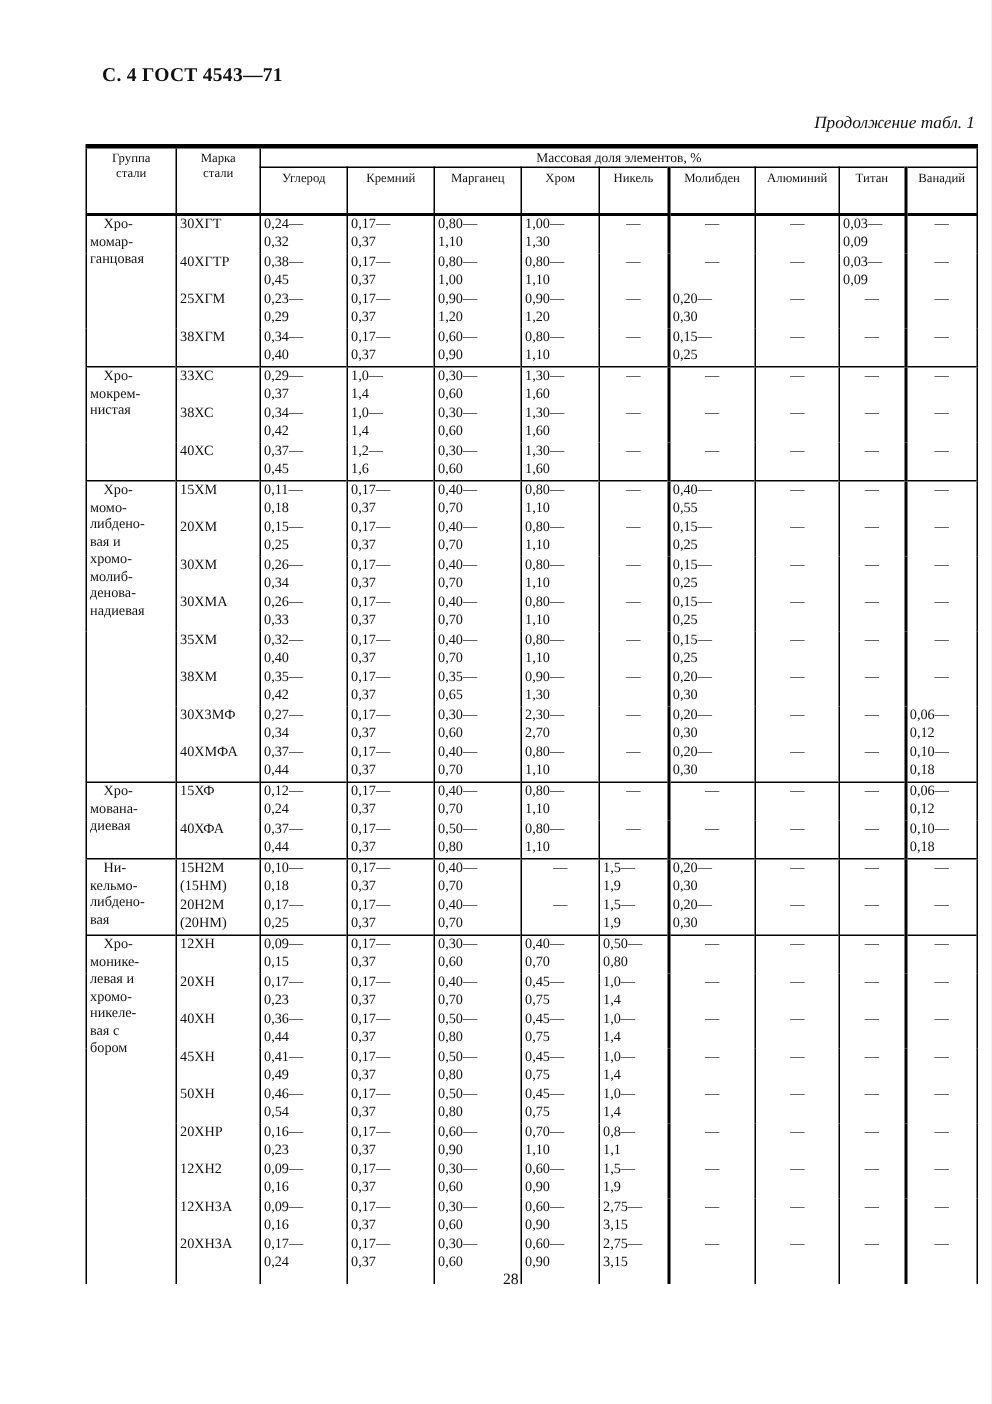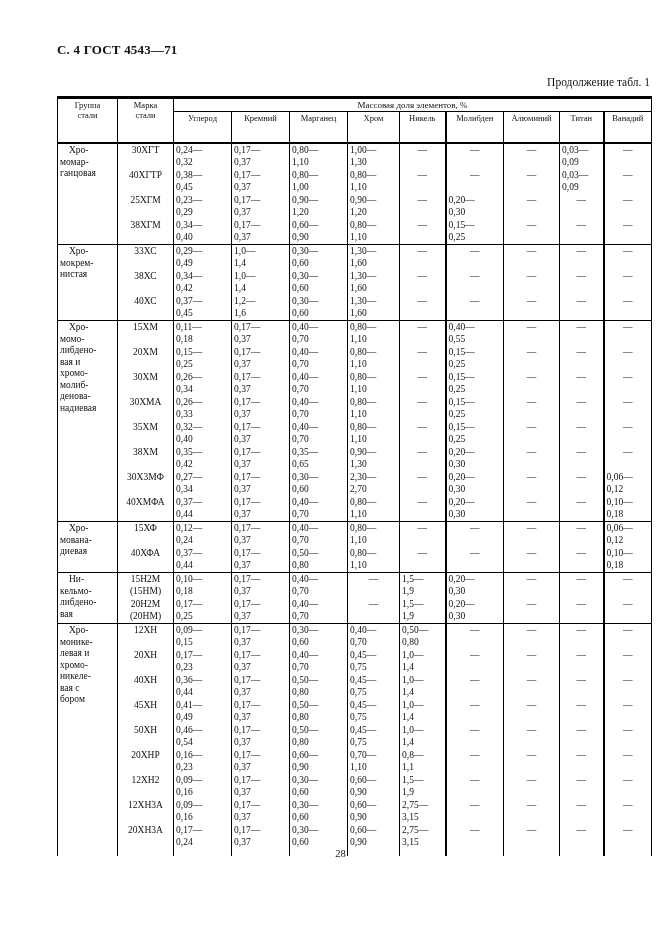--- a/index.html
+++ b/index.html
@@ -5,26 +5,26 @@
   html,body{margin:0;padding:0;background:#e8e8e8;}
   .page{
     position:relative;
     width:661px;height:936px;
     background:#ffffff;
     font-family:"Liberation Serif","DejaVu Serif",serif;
     color:#111;
     overflow:hidden;
   }
   .doc-header{
-    position:absolute;left:57px;top:42px;
+    position:absolute;left:68px;top:42px;
     font-size:13px;font-weight:bold;letter-spacing:.2px;
   }
   .table-caption{
     position:absolute;right:11px;top:76px;
-    font-size:11.5px;
+    font-size:11.5px;font-style:italic;
   }
   table.comp{
     position:absolute;left:57px;top:96px;
     width:594px;
     border-collapse:collapse;
     table-layout:fixed;
     font-size:9.5px;line-height:11.5px;
   }
   table.comp th, table.comp td{
     border-left:1px solid #000;
@@ -36,21 +36,21 @@
   }
   
   thead th{text-align:center;vertical-align:middle;font-size:8.5px;line-height:10px;padding:2px 1px;}
   tr.hdr-top th{border-top:3px solid #000;}
   th.span-head{border-bottom:1px solid #000;font-size:9px;margin-top:32px;}
   tr.hdr-el th{border-bottom:2px solid #000;height:28px;}
   th.rowspan2{border-bottom:2px solid #000;}
   
   tbody tr.group-start td{border-top:1px solid #000;}
   td.group-cell{text-align:left;padding-left:3px;text-indent:9px;margin-left:48px;}
-  td.grade-cell{text-align:center;}
+  td.grade-cell{text-align:left;}
   td.val-cell{text-align:left;padding-left:9px;}
   td.val-cell.dash{text-align:center;padding-left:2px;}
   
   .bL2{border-left-width:2px !important;}
   tbody tr.last-row td{padding-bottom:8px;}
   table.comp{border-bottom:none;padding-left:44px;}
   .page-number{
     position:absolute;left:10px;top:848px;width:661px;
     text-align:center;font-size:10.5px;
   }
@@ -169,21 +169,21 @@
           <td class="val-cell dash">—</td>
           <td class="val-cell dash">—</td>
           <td class="val-cell dash bL2">—</td>
         </tr>
         <tr class="group-start">
           <td class="group-cell" rowspan="3">Хро-
 мокрем-
 нистая</td>
           <td class="grade-cell">33ХС</td>
           <td class="val-cell">0,29—
-0,49</td>
+0,37</td>
           <td class="val-cell">1,0—
 1,4</td>
           <td class="val-cell">0,30—
 0,60</td>
           <td class="val-cell">1,30—
 1,60</td>
           <td class="val-cell dash">—</td>
           <td class="val-cell dash bL2">—</td>
           <td class="val-cell dash">—</td>
           <td class="val-cell dash">—</td>

